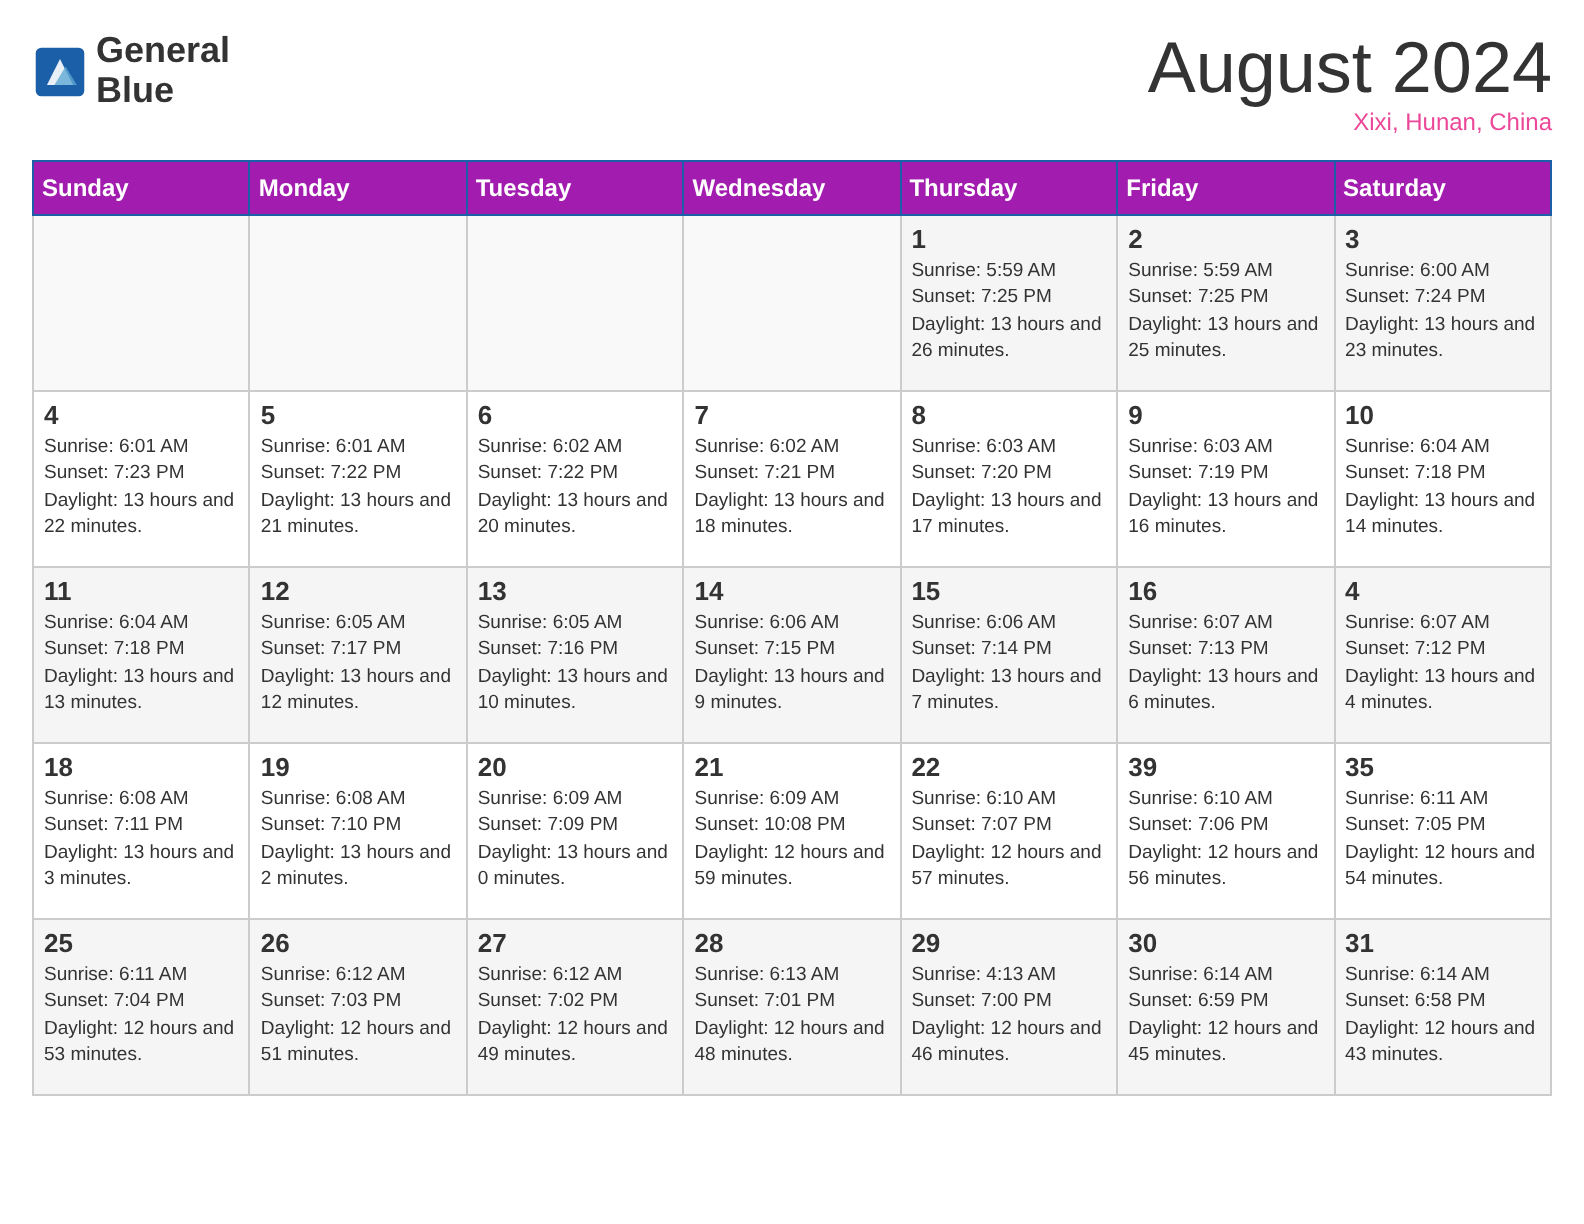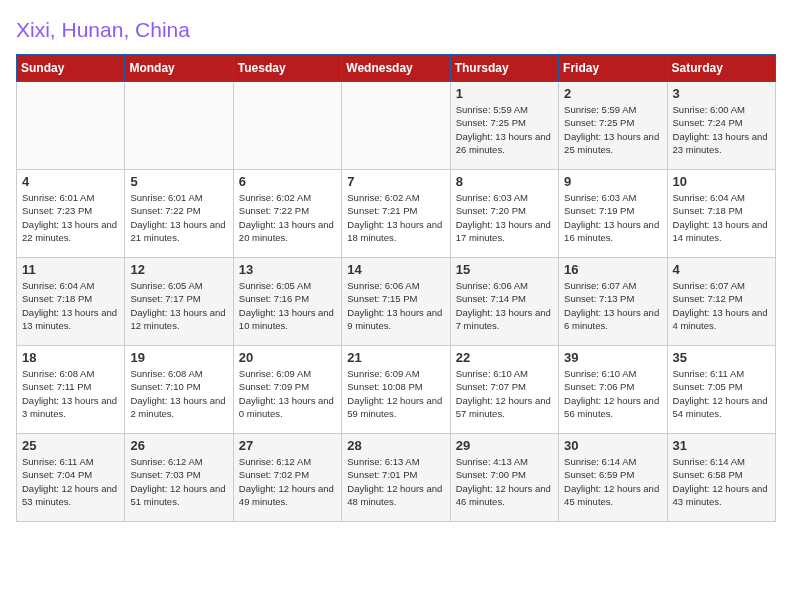--- a/index.html
+++ b/index.html
@@ -34,31 +34,31 @@
     .title-block {
       text-align: right;
     }
     .month-year {
       font-size: 36px;
       font-weight: 300;
       color: #333;
       line-height: 1;
     }
     .location {
-      font-size: 21px;
-      color: #8b5cf6;
+      font-size: 12px;
+      color: #ec4899;
       margin-top: 2px;
     }
     table {
       width: 100%;
       border-collapse: collapse;
       table-layout: fixed;
     }
     thead th {
-      background-color: #b91c1c;
+      background-color: #a21caf;
       color: #fff;
       font-size: 12px;
       font-weight: bold;
       padding: 6px 4px;
       text-align: left;
       border: 1px solid #1a5fa8;
     }
     tbody td {
       border: 1px solid #ccc;
       vertical-align: top;
@@ -87,21 +87,33 @@
       line-height: 1.4;
     }
     .empty-cell {
       background: #f9f9f9 !important;
     }
   </style>
 </head>
 <body>
 
 <div class="header">
+  <div class="logo">
+    <svg class="logo-icon" viewBox="0 0 30 30">
+      <rect x="2" y="2" width="26" height="26" rx="3" fill="#1a5fa8"></rect>
+      <polygon points="8,22 15,8 22,22" fill="white" opacity="0.9"></polygon>
+      <polygon points="18,22 24,12 30,22" fill="#5fa8d3" opacity="0.8" transform="translate(-6,0)"></polygon>
+    </svg>
+    <div class="logo-text">
+      <div>General</div>
+      <div>Blue</div>
+    </div>
+  </div>
   <div class="title-block">
+    <div class="month-year">August 2024</div>
     <div class="location">Xixi, Hunan, China</div>
   </div>
 </div>
 
 <table>
   <thead>
     <tr>
     <th>Sunday</th>
         <th>Monday</th>
         <th>Tuesday</th>

